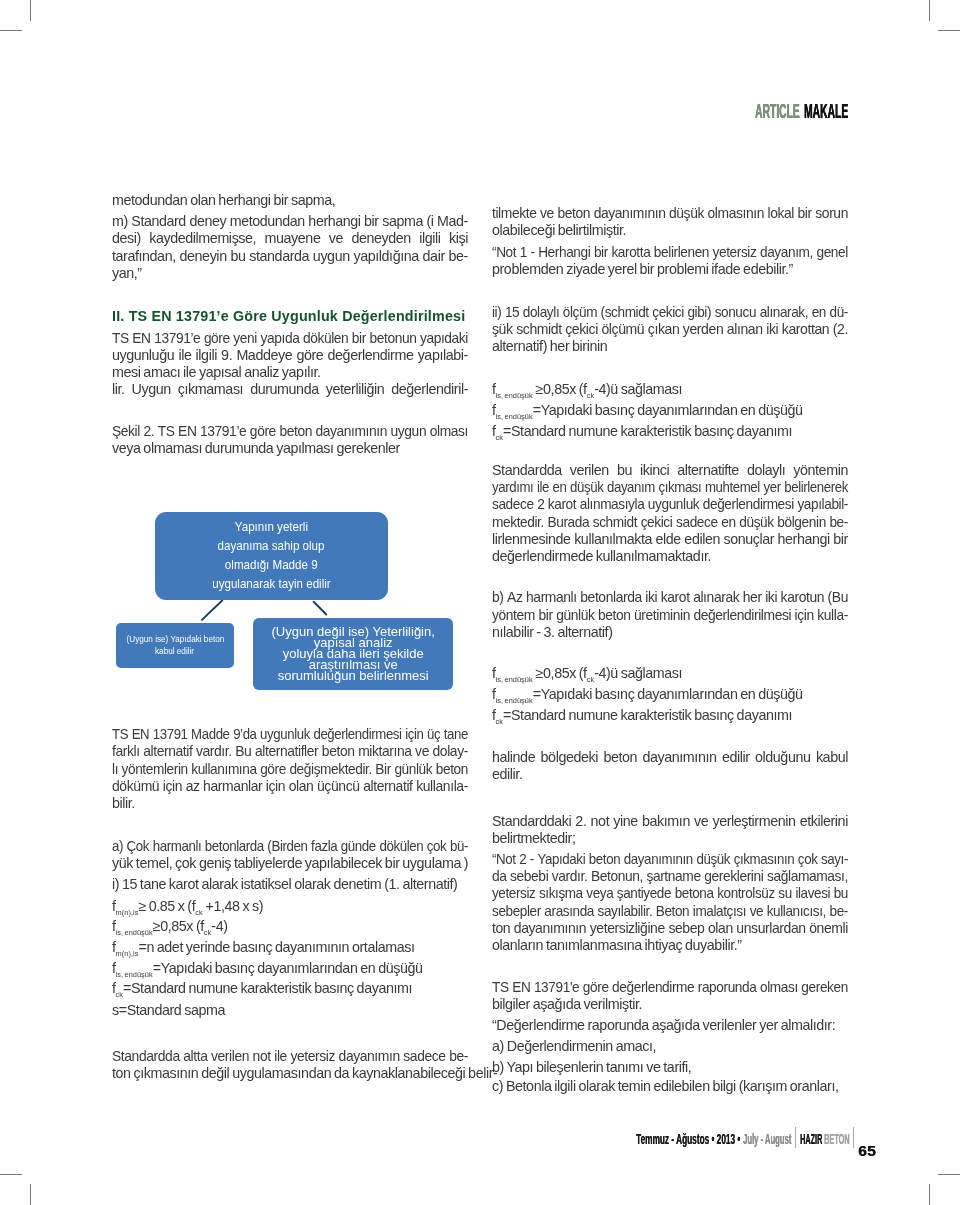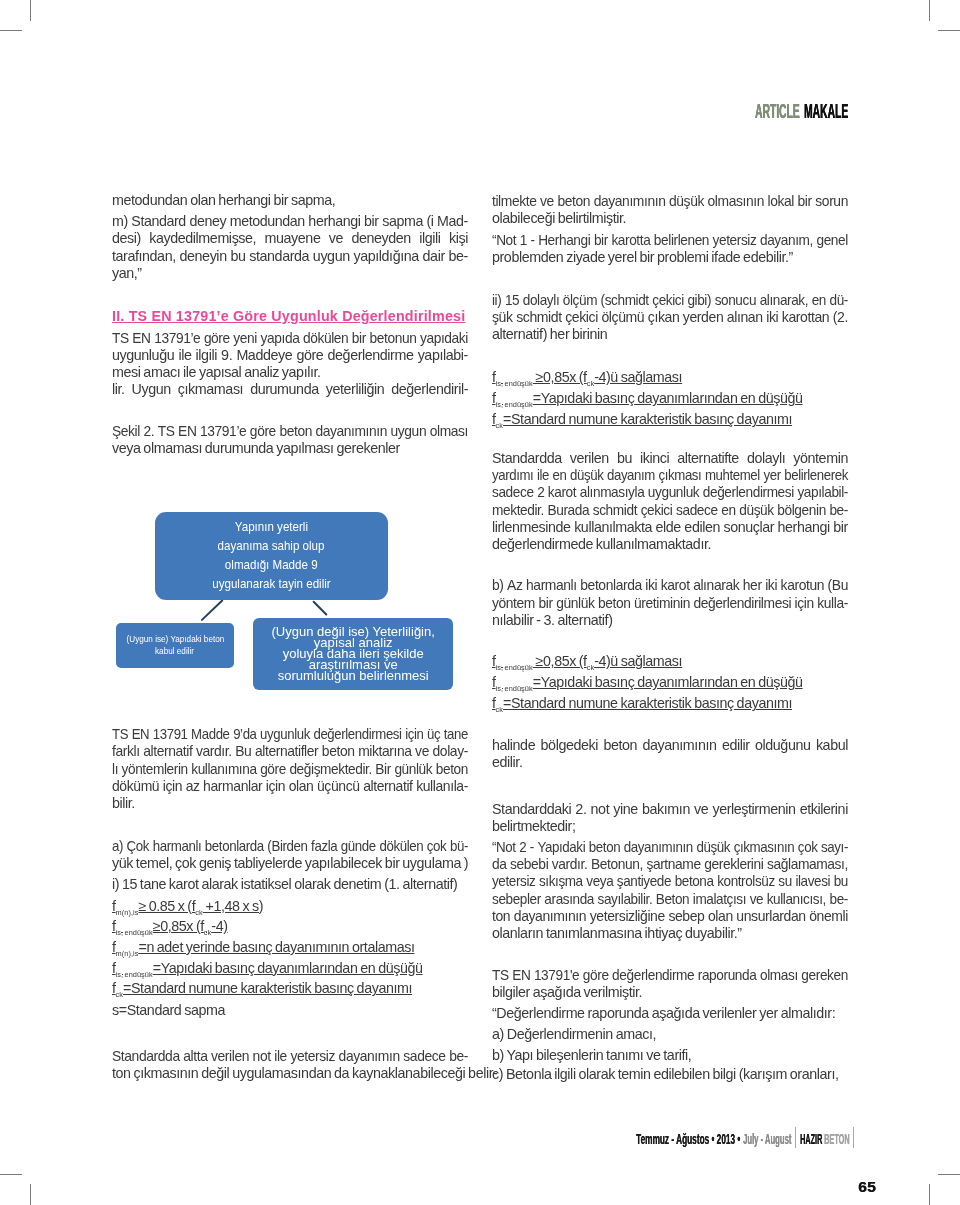--- a/index.html
+++ b/index.html
@@ -17,49 +17,49 @@
   .hdr span{position:absolute;white-space:nowrap;font-weight:700;font-size:19.7px;
             display:inline-block;transform-origin:left top;line-height:1;
             text-shadow:0.45px 0 0 currentColor,-0.1px 0 0 currentColor;}
   .hdr .ga{left:754.5px;top:102.4px;color:#7f8f78;transform:scaleX(0.524) translateZ(0);}
   .hdr .bk{left:803.9px;top:102.4px;color:#111111;transform:scaleX(0.525) translateZ(0);}
 
   
   .col{position:absolute;width:356px;color:#3a3a3c;font-size:14.3px;letter-spacing:-0.42px;
        word-spacing:-0.7px;transform:translateZ(0);}
   .colL{left:112px;top:192.45px;}
-  .colR{left:492px;top:193px;}
+  .colR{left:492px;top:205px;}
 
   .ln{height:17.2px;line-height:17.2px;white-space:nowrap;}
   .just{display:flex;justify-content:space-between;}
   .just > i{font-style:normal;}
-  .fm{height:20.7px;line-height:20.7px;white-space:nowrap;text-decoration:underline;}
-  .hd{font-weight:700;color:#ec4899;font-size:14.3px;height:17.2px;line-height:17.2px;
-      white-space:nowrap;letter-spacing:0.19px;word-spacing:0;text-decoration:underline;}
+  .fm{height:20.7px;line-height:20.7px;white-space:nowrap;}
+  .hd{font-weight:700;color:#14532d;font-size:14.3px;height:17.2px;line-height:17.2px;
+      white-space:nowrap;letter-spacing:0.19px;word-spacing:0;}
   sub{font-size:0.515em;line-height:0;vertical-align:-0.585em;letter-spacing:0.06px;}
 
   
   .figwrap{position:relative;width:356px;height:268.8px;}
   .box{position:absolute;background:#4279ba;color:#ffffff;text-align:center;transform:translateZ(0);
        letter-spacing:normal;word-spacing:normal;
        display:flex;flex-direction:column;align-items:center;justify-content:center;}
   .conn{position:absolute;background:#21405f;transform-origin:0 50%;border-radius:1px;}
 
   
   .ftr{position:absolute;left:0;top:0;width:960px;height:0;}
   .ftr span{position:absolute;white-space:nowrap;font-weight:700;display:inline-block;
             transform-origin:left top;line-height:1;
             text-shadow:0.4px 0 0 currentColor;}
   .ftr .d1{left:635.5px;top:1132.3px;font-size:14.6px;color:#1b1b1b;transform:scaleX(0.567) translateZ(0);}
   .ftr .d2{left:743px;top:1132.3px;font-size:14.6px;color:#8d8d8d;transform:scaleX(0.525) translateZ(0);}
   .ftr .vr1{left:795.3px;top:1127.2px;width:1px;height:20.6px;background:#a9a9a9;text-shadow:none;}
   .ftr .vr2{left:852.7px;top:1127.2px;width:1px;height:20.6px;background:#a9a9a9;text-shadow:none;}
   .ftr .b1{left:800px;top:1132.1px;font-size:14.1px;color:#1b1b1b;transform:scaleX(0.515) translateZ(0);}
   .ftr .b2{left:824.4px;top:1132.1px;font-size:14.1px;color:#a4a4a4;transform:scaleX(0.52) translateZ(0);}
-  .ftr .pn{left:857.7px;top:1179px;font-size:15.3px;color:#141414;transform:scaleX(1.02) translateZ(0);letter-spacing:0.35px;}
+  .ftr .pn{left:857.7px;top:1143px;font-size:15.3px;color:#141414;transform:scaleX(1.02) translateZ(0);letter-spacing:0.35px;}
 </style>
 </head>
 <body>
 
 <div class="crop" style="left:30px;top:0;width:1px;height:21px;"></div>
 <div class="crop" style="left:0;top:30px;width:22px;height:1px;"></div>
 <div class="crop" style="left:929px;top:0;width:1px;height:21px;"></div>
 <div class="crop" style="left:938px;top:30px;width:22px;height:1px;"></div>
 <div class="crop" style="left:30px;top:1184px;width:1px;height:21px;"></div>
 <div class="crop" style="left:0;top:1174px;width:22px;height:1px;"></div>

